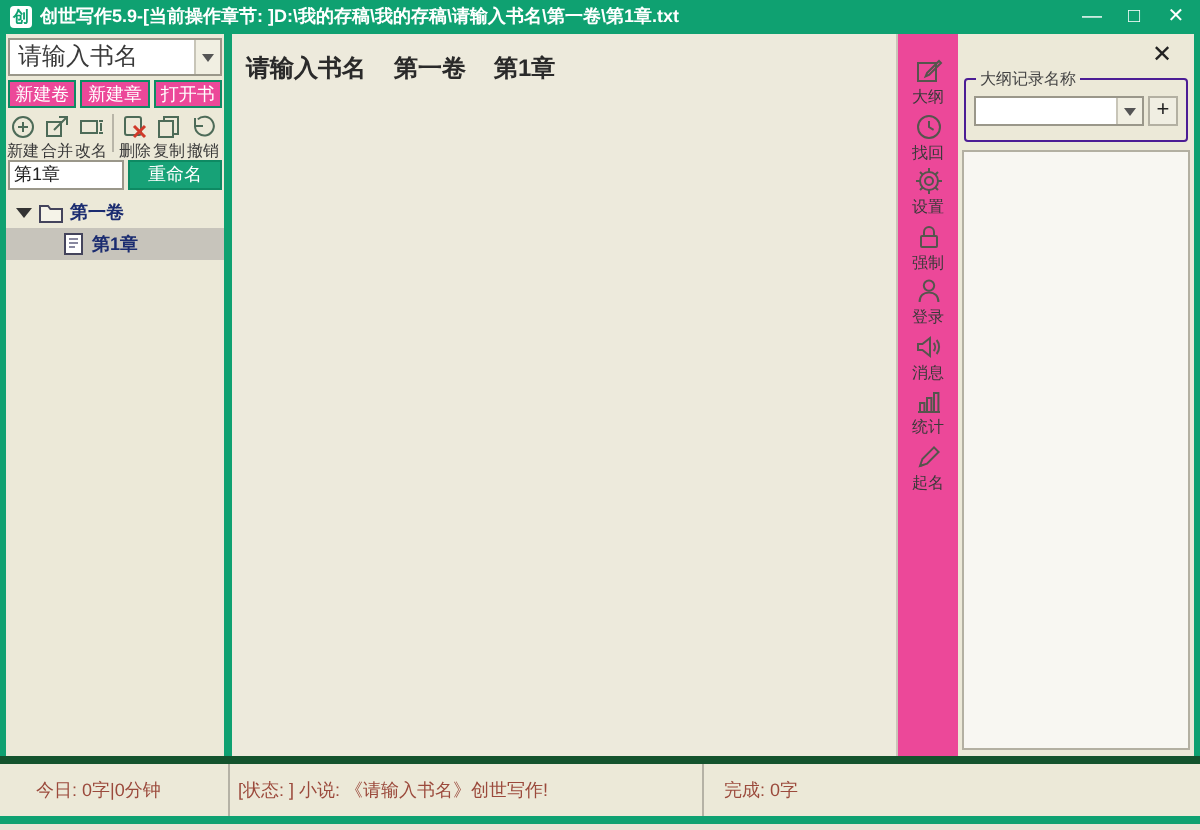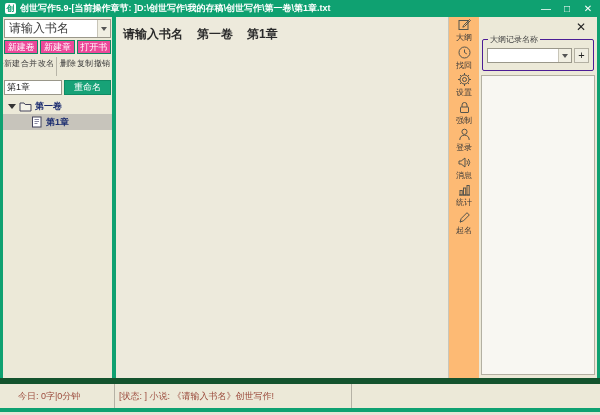--- a/index.html
+++ b/index.html
@@ -23,21 +23,21 @@
   .sidebar { position:absolute; left:3px; top:17px; width:109px; height:361px; background:#ECE9D8; }
   .book-combo { position:absolute; left:1px; top:2px; width:107px; height:19px; background:#fff; border:1px solid #9A978A; display:flex; align-items:center; }
   .book-combo .val { flex:1; font-size:12px; color:#3A3A3A; padding-left:4px; white-space:nowrap; overflow:hidden; }
   .dd-btn { width:13px; height:100%; background:#F1EFE2; border-left:1px solid #C8C5B8; display:flex; align-items:center; justify-content:center; }
   .dd-arrow { width:0; height:0; border-left:3px solid transparent; border-right:3px solid transparent; border-top:4px solid #555; }
 
   .btn-row { position:absolute; left:1px; top:23px; width:107px; height:14px; display:flex; gap:2px; }
   .gbtn { flex:1; background:#ec4899; color:#fff; font-size:9px; display:flex; align-items:center; justify-content:center; border:1px solid #0E8A63; white-space:nowrap; }
 
   .tool-row { position:absolute; left:0; top:39px; width:109px; height:23px; display:flex; align-items:flex-start; }
-  .tool { width:17px; display:flex; align-items:center; }
+  .tool { width:17px; display:flex; flex-direction:column; align-items:center; }
   .tool svg { margin-top:1px; }
   .tlabel { font-size:8px; color:#3A3A3A; white-space:nowrap; margin-top:0; }
   .tool-sep { width:1px; height:19px; background:#B8B5A8; margin:1px 2px 0 2px; }
 
   .rename-row { position:absolute; left:1px; top:63px; width:107px; height:15px; display:flex; gap:2px; }
   .chapter-input { width:58px; height:15px; border:1px solid #9A978A; font-size:9px; padding:0 2px; background:#fff; font-family:inherit; color:#222; }
   .rename-btn { flex:1; background:#17A277; color:#fff; font-size:9px; border:1px solid #0E8A63; display:flex; align-items:center; justify-content:center; }
 
   .tree { position:absolute; left:0; top:81px; width:109px; }
   .tree-row { height:16px; display:flex; align-items:center; font-size:9px; color:#1B2C70; font-weight:bold; }
@@ -47,54 +47,54 @@
   .tree-row svg { margin-right:3px; }
 
   
   .vdivider { position:absolute; left:112px; top:17px; width:4px; height:361px; background:#0FA171; }
   .editor { position:absolute; left:116px; top:17px; width:332px; height:361px; background:#EDEADC; }
   .editor-header { padding:9px 0 0 7px; font-size:12px; color:#2A2A2A; font-weight:bold; display:flex; gap:14px; }
 
   .vline { position:absolute; left:448px; top:17px; width:1px; height:361px; background:#C9C6B9; }
 
   
-  .right-toolbar { position:absolute; left:449px; top:17px; width:30px; height:361px; background:#fdba74; display:flex; flex-direction:column; align-items:center; }
+  .right-toolbar { position:absolute; left:449px; top:17px; width:30px; height:361px; background:#ec4899; padding-top:11px; display:flex; flex-direction:column; align-items:center; }
   .rt-item { height:27.5px; width:100%; display:flex; flex-direction:column; align-items:center; }
   .rt-label { font-size:8px; color:#3A3A3A; white-space:nowrap; }
 
   
   .right-panel { position:absolute; left:479px; top:17px; width:118px; height:361px; background:#ECE9D8; }
   .panel-close { position:absolute; right:11px; top:3px; font-size:12px; color:#222; font-weight:bold; line-height:14px; }
   .group-box { position:absolute; left:3px; top:22px; width:112px; height:32px; border:1px solid #4c1d95; border-radius:2px; }
   .group-label { position:absolute; left:5px; top:-6px; font-size:8px; color:#444; background:#ECE9D8; padding:0 2px; white-space:nowrap; }
   .panel-combo { position:absolute; left:4px; top:8px; width:85px; height:15px; background:#fff; border:1px solid #9A978A; display:flex; align-items:center; }
   .panel-combo .val { flex:1; font-size:9px; color:#333; padding-left:2px; }
   .plus-btn { position:absolute; right:4px; top:8px; width:15px; height:15px; background:#F0EEE2; border:1px solid #B3B0A2; font-size:11px; text-align:center; line-height:13px; color:#222; }
   .listbox { position:absolute; left:2px; top:58px; width:114px; height:300px; background:#F8F7F2; border:1px solid #B3B0A2; }
 
   
-  .statusbar { position:absolute; left:0; top:378px; width:600px; height:30px; background:#ECE9D8; border-top:6px solid #14532d; display:flex; align-items:center; font-size:9px; color:#9B4A3C; }
+  .statusbar { position:absolute; left:0; top:378px; width:600px; height:30px; background:#ECE9D8; border-top:4px solid #14532d; display:flex; align-items:center; font-size:9px; color:#9B4A3C; }
   .sb-cell { height:100%; display:flex; align-items:center; white-space:nowrap; overflow:hidden; }
   .sb-sep { border-right:1px solid #B5B2A5; }
   .sb-1 { width:115px; padding-left:18px; }
   .sb-2 { width:237px; padding-left:4px; }
   .sb-3 { width:68px;  padding-left:6px; }
   .sb-4 { width:63px;  padding-left:9px; }
   .sb-5 { flex:1;      padding-left:10px; }
 
   svg { display:block; }
 </style>
 </head>
 <body>
 
 <div class="window">
 
   <div class="titlebar">
     <div class="app-icon">创</div>
-    <div class="win-title">创世写作5.9-[当前操作章节: ]D:\创世写作\我的存稿\创世写作\第一卷\第1章.txt</div>
+    <div class="win-title">创世写作5.9-[当前操作章节: ]D:\我的存稿\我的存稿\请输入书名\第一卷\第1章.txt</div>
     <div class="win-controls">
       <div class="win-ctrl">—</div>
       <div class="win-ctrl">□</div>
       <div class="win-ctrl">✕</div>
     </div>
   </div>
 
   <div class="edge-left"></div>
   <div class="edge-right"></div>
 
@@ -267,18 +267,19 @@
         </div>
       </div>
       <div class="plus-btn">+</div>
     </div>
     <div class="listbox"></div>
   </div>
 
   <div class="statusbar">
     <div class="sb-cell sb-1 sb-sep">今日: 0字|0分钟</div>
     <div class="sb-cell sb-2 sb-sep">[状态: ] 小说: 《请输入书名》创世写作!</div>
+    <div class="sb-cell sb-5">完成: 0字</div>
   </div>
 
   <div class="bottom-green"></div>
   <div class="bottom-strip"></div>
 
 </div>
 
 </body></html>

